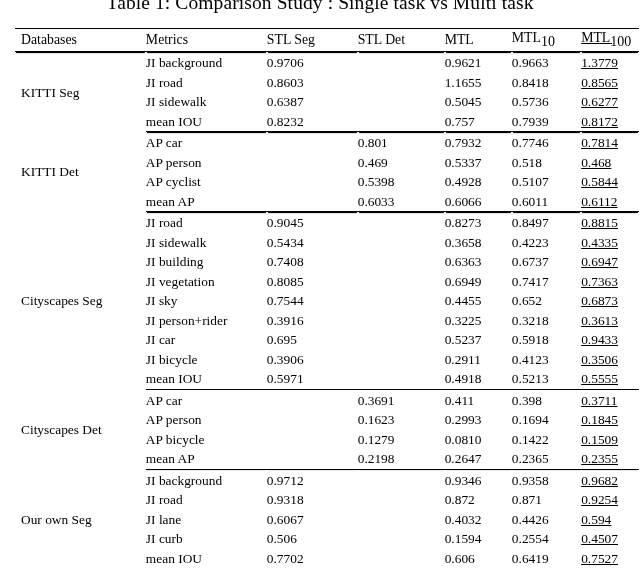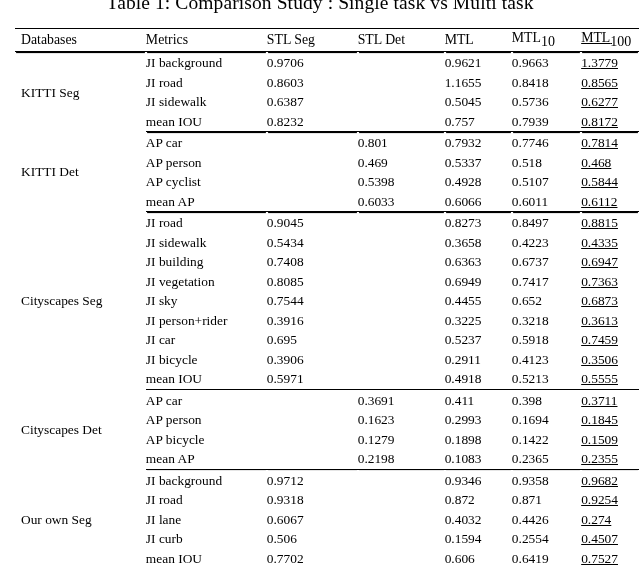--- a/index.html
+++ b/index.html
@@ -206,21 +206,21 @@
           <td class="c-mtl">0.3225</td>
           <td class="c-mtl10">0.3218</td>
           <td class="c-mtl100">0.3613</td>
         </tr>
         <tr class="datarow">
           <td class="c-met">JI car</td>
           <td class="c-stlseg">0.695</td>
           <td class="c-stldet"></td>
           <td class="c-mtl">0.5237</td>
           <td class="c-mtl10">0.5918</td>
-          <td class="c-mtl100">0.7459</td>
+          <td class="c-mtl100">0.9433</td>
         </tr>
         <tr class="datarow">
           <td class="c-met">JI bicycle</td>
           <td class="c-stlseg">0.3906</td>
           <td class="c-stldet"></td>
           <td class="c-mtl">0.2911</td>
           <td class="c-mtl10">0.4123</td>
           <td class="c-mtl100">0.3506</td>
         </tr>
         <tr class="datarow rule-sgl">
@@ -245,29 +245,29 @@
           <td class="c-stlseg"></td>
           <td class="c-stldet">0.1623</td>
           <td class="c-mtl">0.2993</td>
           <td class="c-mtl10">0.1694</td>
           <td class="c-mtl100">0.1845</td>
         </tr>
         <tr class="datarow">
           <td class="c-met">AP bicycle</td>
           <td class="c-stlseg"></td>
           <td class="c-stldet">0.1279</td>
-          <td class="c-mtl">0.1898</td>
+          <td class="c-mtl">0.0810</td>
           <td class="c-mtl10">0.1422</td>
           <td class="c-mtl100">0.1509</td>
         </tr>
         <tr class="datarow rule-dbl">
           <td class="c-met bold">mean AP</td>
           <td class="c-stlseg bold"></td>
           <td class="c-stldet bold">0.2198</td>
-          <td class="c-mtl bold">0.1083</td>
+          <td class="c-mtl bold">0.2647</td>
           <td class="c-mtl10 bold">0.2365</td>
           <td class="c-mtl100 bold">0.2355</td>
         </tr>
         <tr class="datarow first">
           <td class="c-db grp-label" rowspan="5">Our own Seg</td>
           <td class="c-met">JI background</td>
           <td class="c-stlseg">0.9712</td>
           <td class="c-stldet"></td>
           <td class="c-mtl">0.9346</td>
           <td class="c-mtl10">0.9358</td>
@@ -280,21 +280,21 @@
           <td class="c-mtl">0.872</td>
           <td class="c-mtl10">0.871</td>
           <td class="c-mtl100">0.9254</td>
         </tr>
         <tr class="datarow">
           <td class="c-met">JI lane</td>
           <td class="c-stlseg">0.6067</td>
           <td class="c-stldet"></td>
           <td class="c-mtl">0.4032</td>
           <td class="c-mtl10">0.4426</td>
-          <td class="c-mtl100">0.274</td>
+          <td class="c-mtl100">0.594</td>
         </tr>
         <tr class="datarow">
           <td class="c-met">JI curb</td>
           <td class="c-stlseg">0.506</td>
           <td class="c-stldet"></td>
           <td class="c-mtl">0.1594</td>
           <td class="c-mtl10">0.2554</td>
           <td class="c-mtl100">0.4507</td>
         </tr>
         <tr class="datarow rule-sgl">

